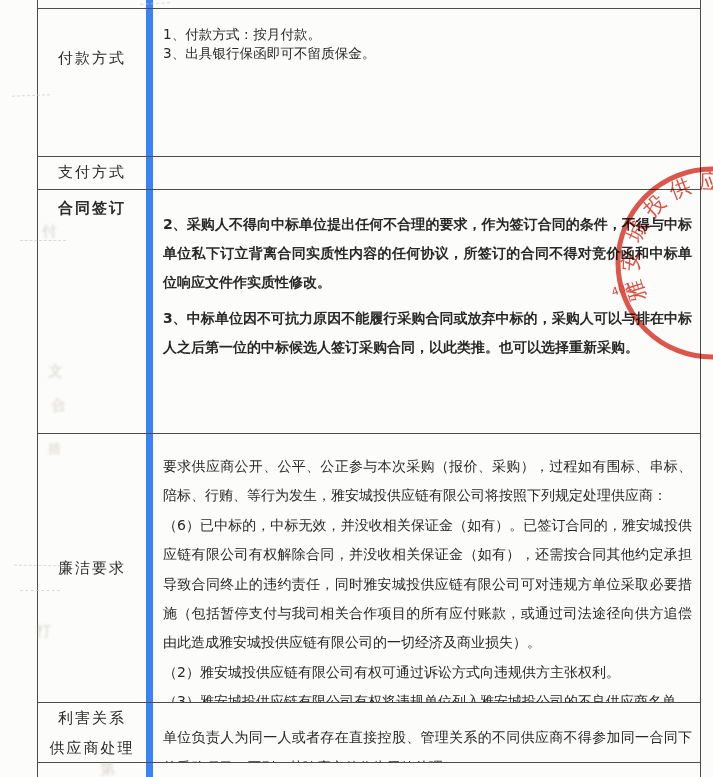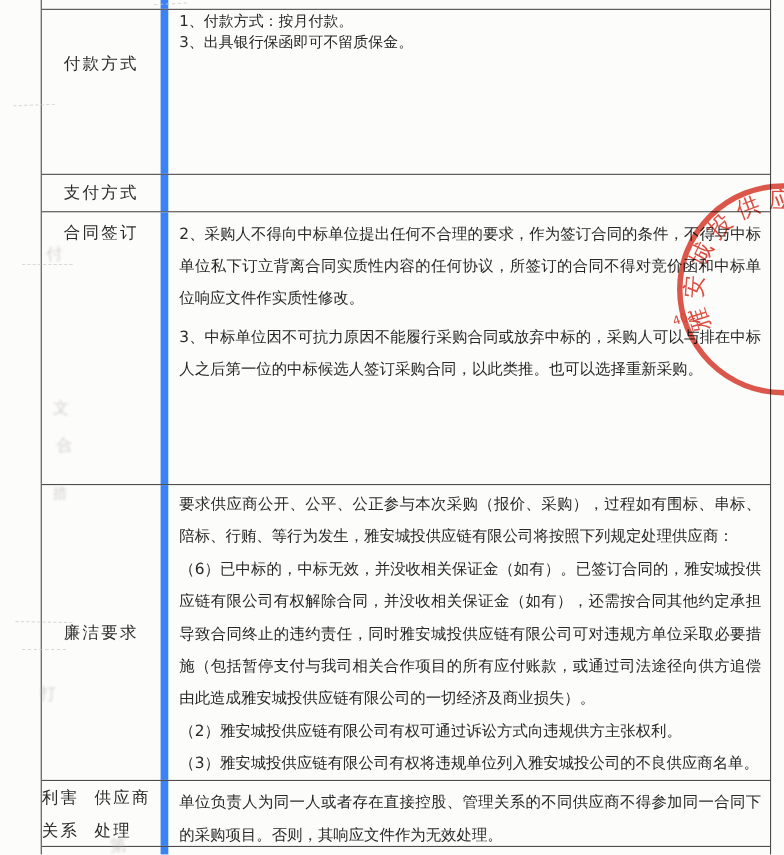--- a/index.html
+++ b/index.html
@@ -39,34 +39,35 @@
     font-size: 15px;
     letter-spacing: 2px;
     color: #2b2b2b;
   }
   .content-cell {
     flex: 1;
     padding: 0 8px 0 10px;
     text-align: justify;
     color: #282828;
     overflow: hidden;
+    margin-top: 14px;
   }
 
   
   .row-pay   { height: 150px; }
   .row-trans { height: 34px;  }
-  .row-sign  { height: 248px; }
+  .row-sign  { height: 248px; font-weight: bold; }
   .row-clean { height: 269px; }
   .row-rel   { height: 60px;  }
 
   .row-pay .label-cell   { align-items: flex-start; padding-top: 40px; }
   .row-trans .label-cell { align-items: center; }
   .row-sign .label-cell  { align-items: flex-start; padding-top: 9px; }
   .row-clean .label-cell { align-items: center; }
-  .row-rel .label-cell   { align-items: center; flex-direction: row;
+  .row-rel .label-cell   { align-items: center; flex-direction: column;
                            justify-content: flex-start; line-height: 30px; }
 
   .row-pay .content-cell   { font-size: 13.6px; line-height: 18.6px; padding-top: 2px; }
   .row-trans .content-cell { font-size: 14px; display: flex; align-items: center; }
   .row-sign .content-cell  { font-size: 14px; line-height: 29px; padding-top: 6px; }
   .row-sign .content-cell p { margin-bottom: 7px; }
   .row-clean .content-cell { font-size: 14px; line-height: 29.4px; padding-top: 4px; }
   .row-rel .content-cell   { font-size: 14px; line-height: 30px; padding-top: 5px; }
 
   

